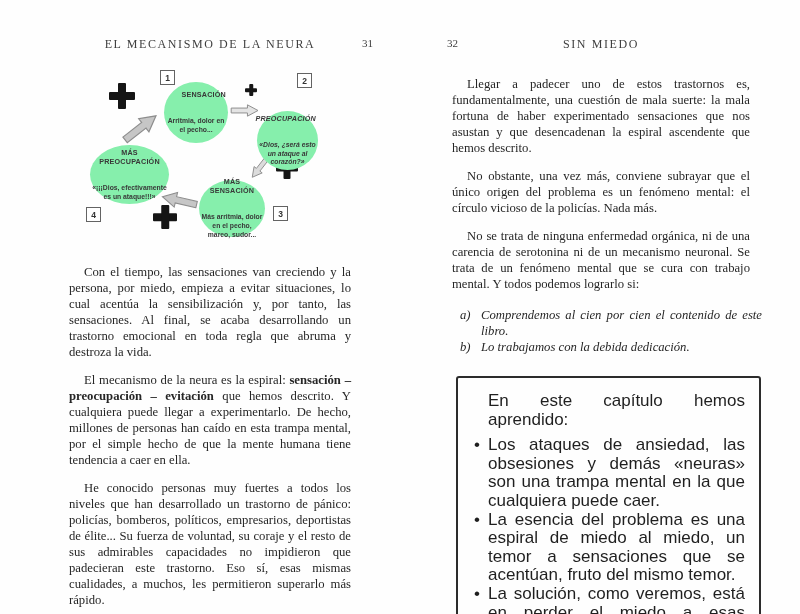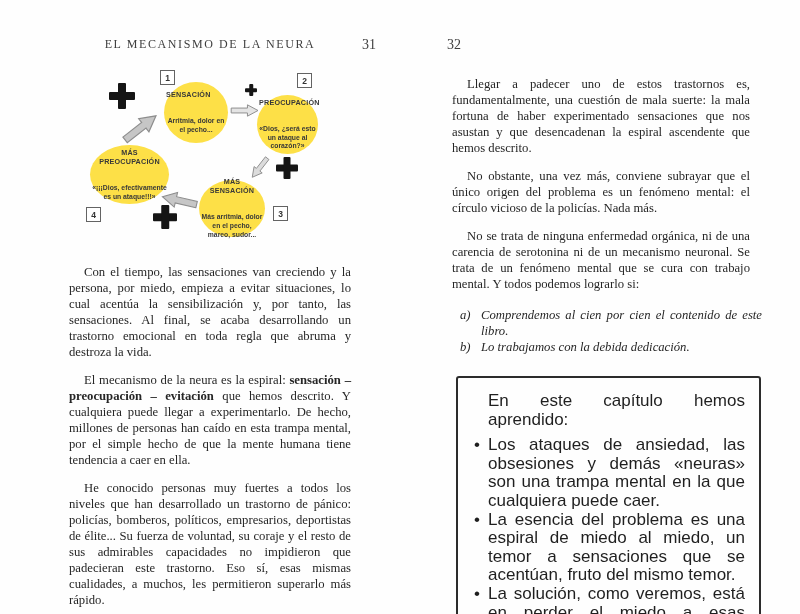--- a/index.html
+++ b/index.html
@@ -4,28 +4,28 @@
 <style>
   html,body{margin:0;padding:0;background:#fefefe;}
   .spread{position:relative;width:800px;height:614px;background:#fefefe;overflow:hidden;
           font-family:"Liberation Serif", serif;color:#272727;}
   .page{position:absolute;top:0;height:614px;}
   .page-left{left:57px;width:306px;}
   .page-right{left:440px;width:322px;}
 
   .running-header{position:absolute;top:37px;left:0;width:100%;text-align:center;
     font-size:12px;letter-spacing:1.6px;color:#3e3e3e;}
-  .folio{position:absolute;top:37px;font-size:14px;color:#3e3e3e;}
+  .folio{position:absolute;top:37px;font-size:11px;color:#3e3e3e;}
   .folio-left{left:305px;}
   .folio-right{left:7px;}
 
   
   .diagram{position:absolute;left:0;top:62px;width:306px;height:192px;}
-  .cnode{position:absolute;background:#fde047;border-radius:50%;
-    display:flex;flex-direction:column;align-items:flex-start;justify-content:center;
+  .cnode{position:absolute;background:#86efac;border-radius:50%;
+    display:flex;flex-direction:column;align-items:flex-end;justify-content:center;
     text-align:center;font-family:"Liberation Sans",sans-serif;color:#383838;padding:2px;box-sizing:border-box;gap:17px;}
   .cnode .ct{font-weight:bold;font-size:7.2px;letter-spacing:.2px;line-height:1.25;}
   .cnode .cb{font-weight:bold;font-size:6.8px;line-height:1.3;margin-top:1px;}
   .nbox{position:absolute;width:13px;height:13px;background:#fff;border:1px solid #636363;
     display:flex;align-items:center;justify-content:center;
     font:bold 8.5px "Liberation Sans",sans-serif;color:#333;}
   .plus{position:absolute;}
   .plus::before{content:"";position:absolute;left:0;top:50%;transform:translateY(-50%);
     width:100%;height:var(--t);background:#151515;border-radius:1px;}
   .plus::after{content:"";position:absolute;top:0;left:50%;transform:translateX(-50%);
@@ -83,21 +83,21 @@
 
       <span class="nbox" style="left:103px;top:8px;">1</span>
       <span class="nbox" style="left:240px;top:11px;">2</span>
       <span class="nbox" style="left:216px;top:144px;">3</span>
       <span class="nbox" style="left:29px;top:145px;">4</span>
 
       <div class="cnode" style="left:107px;top:20px;width:64px;height:61px;">
         <div class="ct">SENSACIÓN</div>
         <div class="cb">Arritmia, dolor en el pecho...</div>
       </div>
-      <div class="cnode" style="left:200px;top:33px;width:61px;height:59px;">
+      <div class="cnode" style="left:200px;top:49px;width:61px;height:59px;font-style:italic;">
         <div class="ct">PREOCUPACIÓN</div>
         <div class="cb">«Dios, ¿será esto un ataque al corazón?»</div>
       </div>
       <div class="cnode" style="left:142px;top:118px;width:66px;height:57px;">
         <div class="ct">MÁS SENSACIÓN</div>
         <div class="cb">Más arritmia, dolor en el pecho, mareo, sudor...</div>
       </div>
       <div class="cnode" style="left:33px;top:83px;width:79px;height:59px;">
         <div class="ct">MÁS PREOCUPACIÓN</div>
         <div class="cb">«¡¡¡Dios, efectivamente es un ataque!!!»</div>
@@ -105,20 +105,21 @@
     </div>
 
     <div class="bodycol lbody">
       <p>Con el tiempo, las sensaciones van creciendo y la persona, por miedo, empieza a evitar situaciones, lo cual acentúa la sensibilización y, por tanto, las sensaciones. Al final, se acaba desarrollando un trastorno emocional en toda regla que abruma y destroza la vida.</p>
       <p><span>El mecanismo de la neura es la espiral: </span><b>sensación – preocupación – evitación</b><span> que hemos descrito. Y cualquiera puede llegar a experimentarlo. De hecho, millones de personas han caído en esta trampa mental, por el simple hecho de que la mente humana tiene tendencia a caer en ella.</span></p>
       <p>He conocido personas muy fuertes a todos los niveles que han desarrollado un trastorno de pánico: policías, bomberos, políticos, empresarios, deportistas de élite... Su fuerza de voluntad, su coraje y el resto de sus admirables capacidades no impidieron que padecieran este trastorno. Eso sí, esas mismas cualidades, a muchos, les permitieron superarlo más rápido.</p>
     </div>
   </div>
 
   <div class="page page-right">
+    <div class="running-header">SIN MIEDO</div>
     <div class="folio folio-right">32</div>
 
     <div class="bodycol rbody">
       <p>Llegar a padecer uno de estos trastornos es, fundamentalmente, una cuestión de mala suerte: la mala fortuna de haber experimentado sensaciones que nos asustan y que desencadenan la espiral ascendente que hemos descrito.</p>
       <p>No obstante, una vez más, conviene subrayar que el único origen del problema es un fenómeno mental: el círculo vicioso de la policías. Nada más.</p>
       <p>No se trata de ninguna enfermedad orgánica, ni de una carencia de serotonina ni de un mecanismo neuronal. Se trata de un fenómeno mental que se cura con trabajo mental. Y todos podemos lograrlo si:</p>
 
       <div class="alist">
         <div class="li">
           <span class="marker">a)</span>

